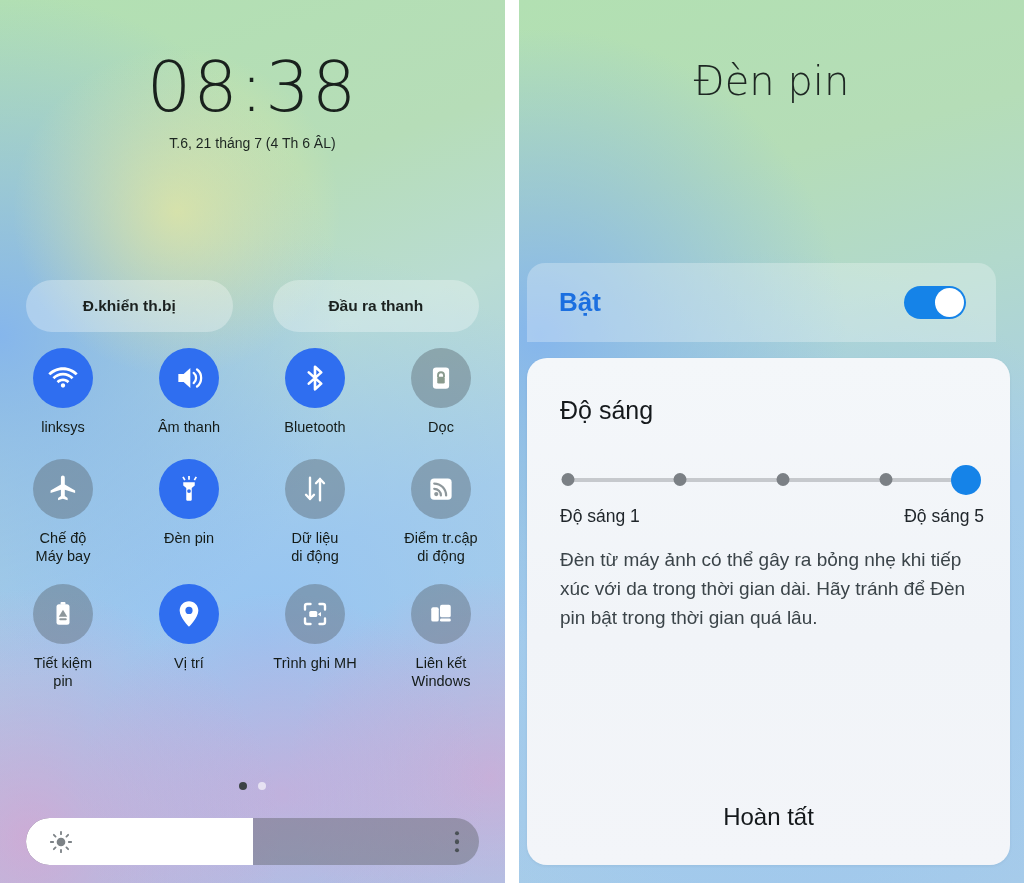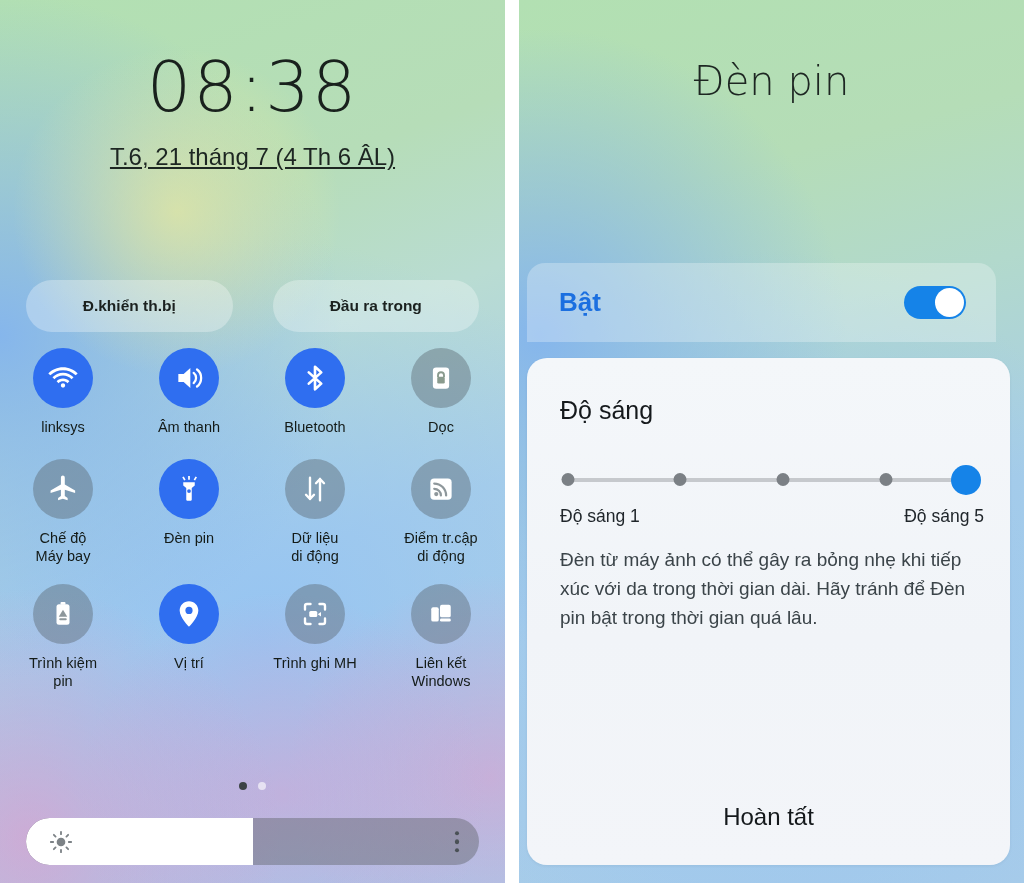--- a/index.html
+++ b/index.html
@@ -30,21 +30,21 @@
       radial-gradient(circle at 50% 70%, rgba(150,196,242,0.9) 0%, rgba(150,196,242,0) 55%),
       linear-gradient(165deg, #b2e0b2 0%, #b5ddb7 22%, #b2d9cc 38%, #a7cde8 60%, #a6cbea 100%);
   }
 
   
   .clock-wrap { position:absolute; left:0; right:0; top:52px; text-align:center; }
   .clock-time {
     font-size:70px; font-weight:300; color:#19211d; letter-spacing:2px;
     line-height:1.02; font-family:"DejaVu Sans", sans-serif; font-stretch:normal;
   }
-  .clock-date { margin-top:20px; font-size:24px; font-weight:400; color:#1d2622;text-decoration:underline; }
+  .clock-date { margin-top:12px; font-size:14px; font-weight:400; color:#1d2622; }
 
   
   .pill-row { position:absolute; top:280px; left:26px; right:26px; display:flex; gap:40px; }
   .pill {
     flex:1; height:52px; border-radius:26px; background:rgba(255,255,255,0.30);
     display:flex; align-items:center; justify-content:center;
     font-size:15.5px; font-weight:700; color:#1b211f;
   }
 
   
@@ -150,21 +150,21 @@
     <div class="clock-wrap">
       <div class="clock-time">08:38</div>
       <div class="clock-date">T.6, 21 tháng 7 (4 Th 6 ÂL)</div>
     </div>
 
     <div class="pill-row">
       <div class="pill">
         <span>Đ.khiển th.bị</span>
       </div>
       <div class="pill">
-        <span>Đầu ra trong</span>
+        <span>Đầu ra thanh</span>
       </div>
     </div>
 
     <div class="tiles">
 
       <div class="tile-row">
         <div class="tile">
           <div class="tile-icon on">
             <svg width="32" height="32" viewBox="0 0 24 24" fill="#fff">
               <path d="M12 19.2c.9 0 1.6-.7 1.6-1.6s-.7-1.6-1.6-1.6-1.6.7-1.6 1.6.7 1.6 1.6 1.6z"></path>
@@ -261,21 +261,21 @@
       <div class="tile-row">
         <div class="tile">
           <div class="tile-icon off">
             <svg width="30" height="30" viewBox="0 0 24 24" fill="#fff">
               <rect x="6.8" y="4.2" width="10.4" height="16.4" rx="2" fill="#fff"></rect>
               <rect x="10" y="2.4" width="4" height="2.2" rx="0.8" fill="#fff"></rect>
               <path d="M12 8.6l3.4 5.6H8.6z" fill="#8e979b"></path>
               <rect x="9" y="15.4" width="6" height="1.6" rx="0.8" fill="#8e979b"></rect>
             </svg>
           </div>
-          <div class="tile-label">Trình kiệm
+          <div class="tile-label">Tiết kiệm
 pin</div>
         </div>
 
         <div class="tile">
           <div class="tile-icon on">
             <svg width="32" height="32" viewBox="0 0 24 24" fill="#fff">
               <path d="M12 2.4c-3.9 0-7 3.1-7 7 0 5.1 7 12.2 7 12.2s7-7.1 7-12.2c0-3.9-3.1-7-7-7z"></path>
               <circle cx="12" cy="9.3" r="2.7" fill="#2f6ef0"></circle>
             </svg>
           </div>

